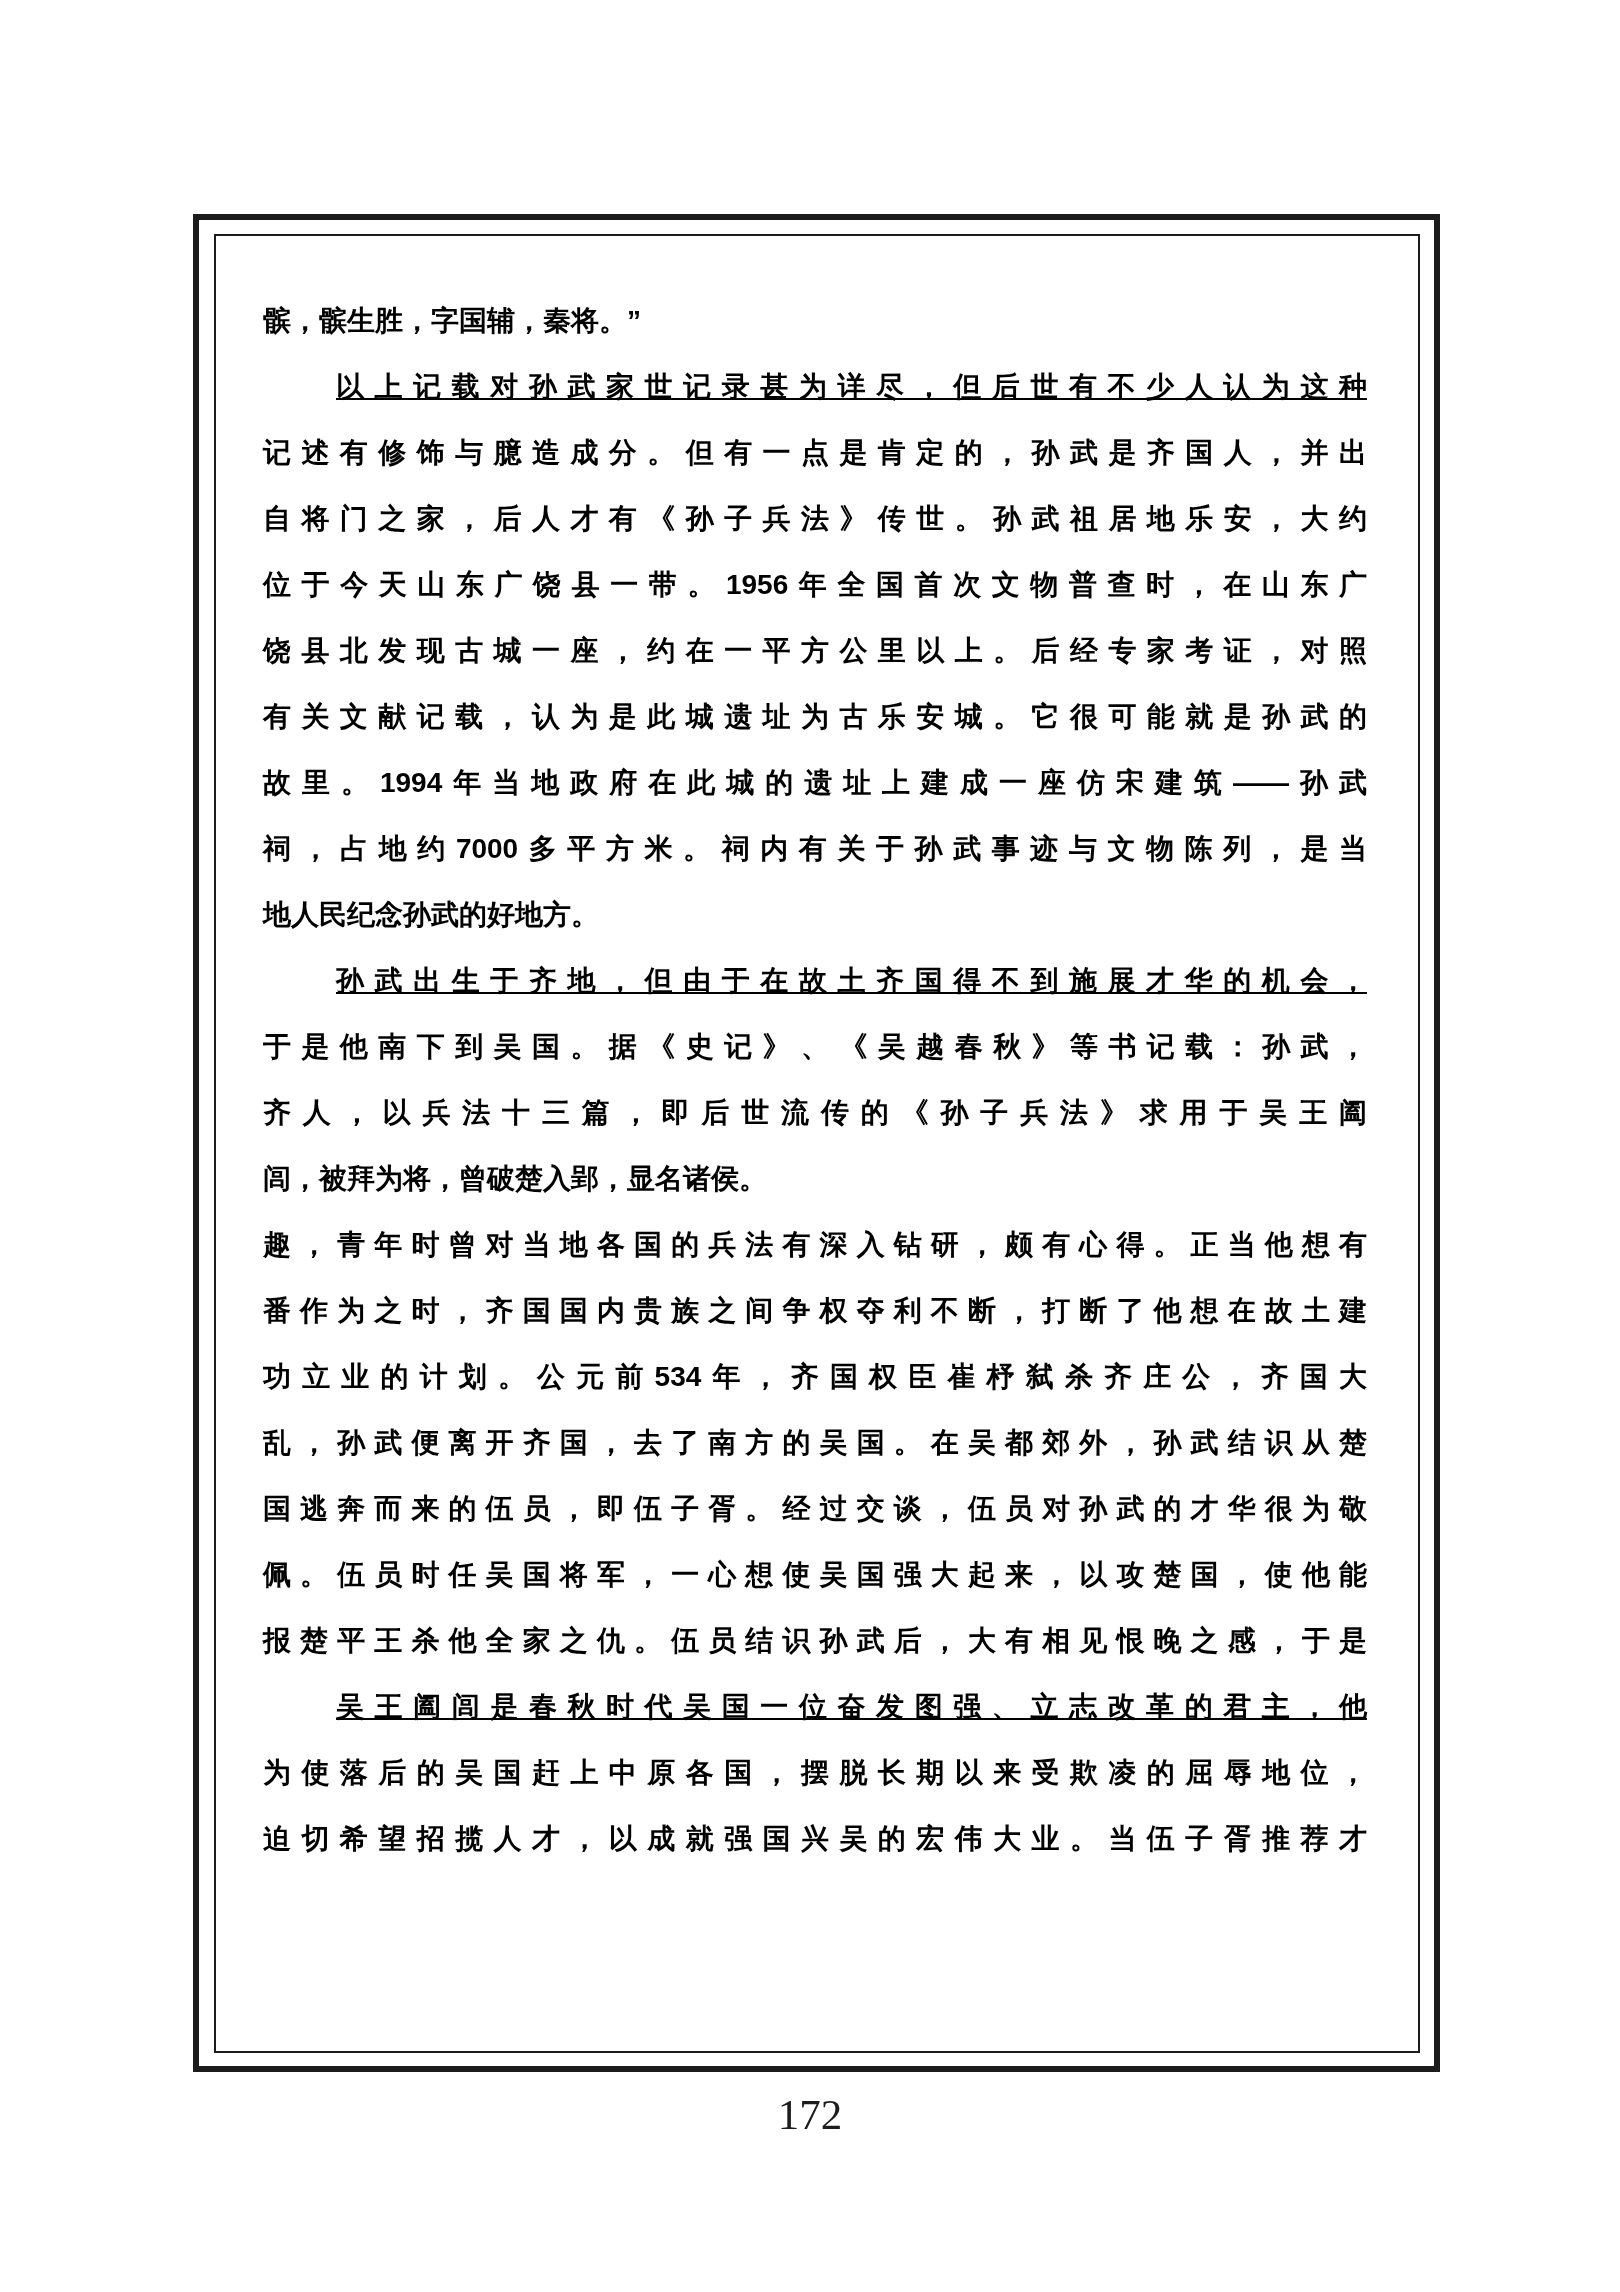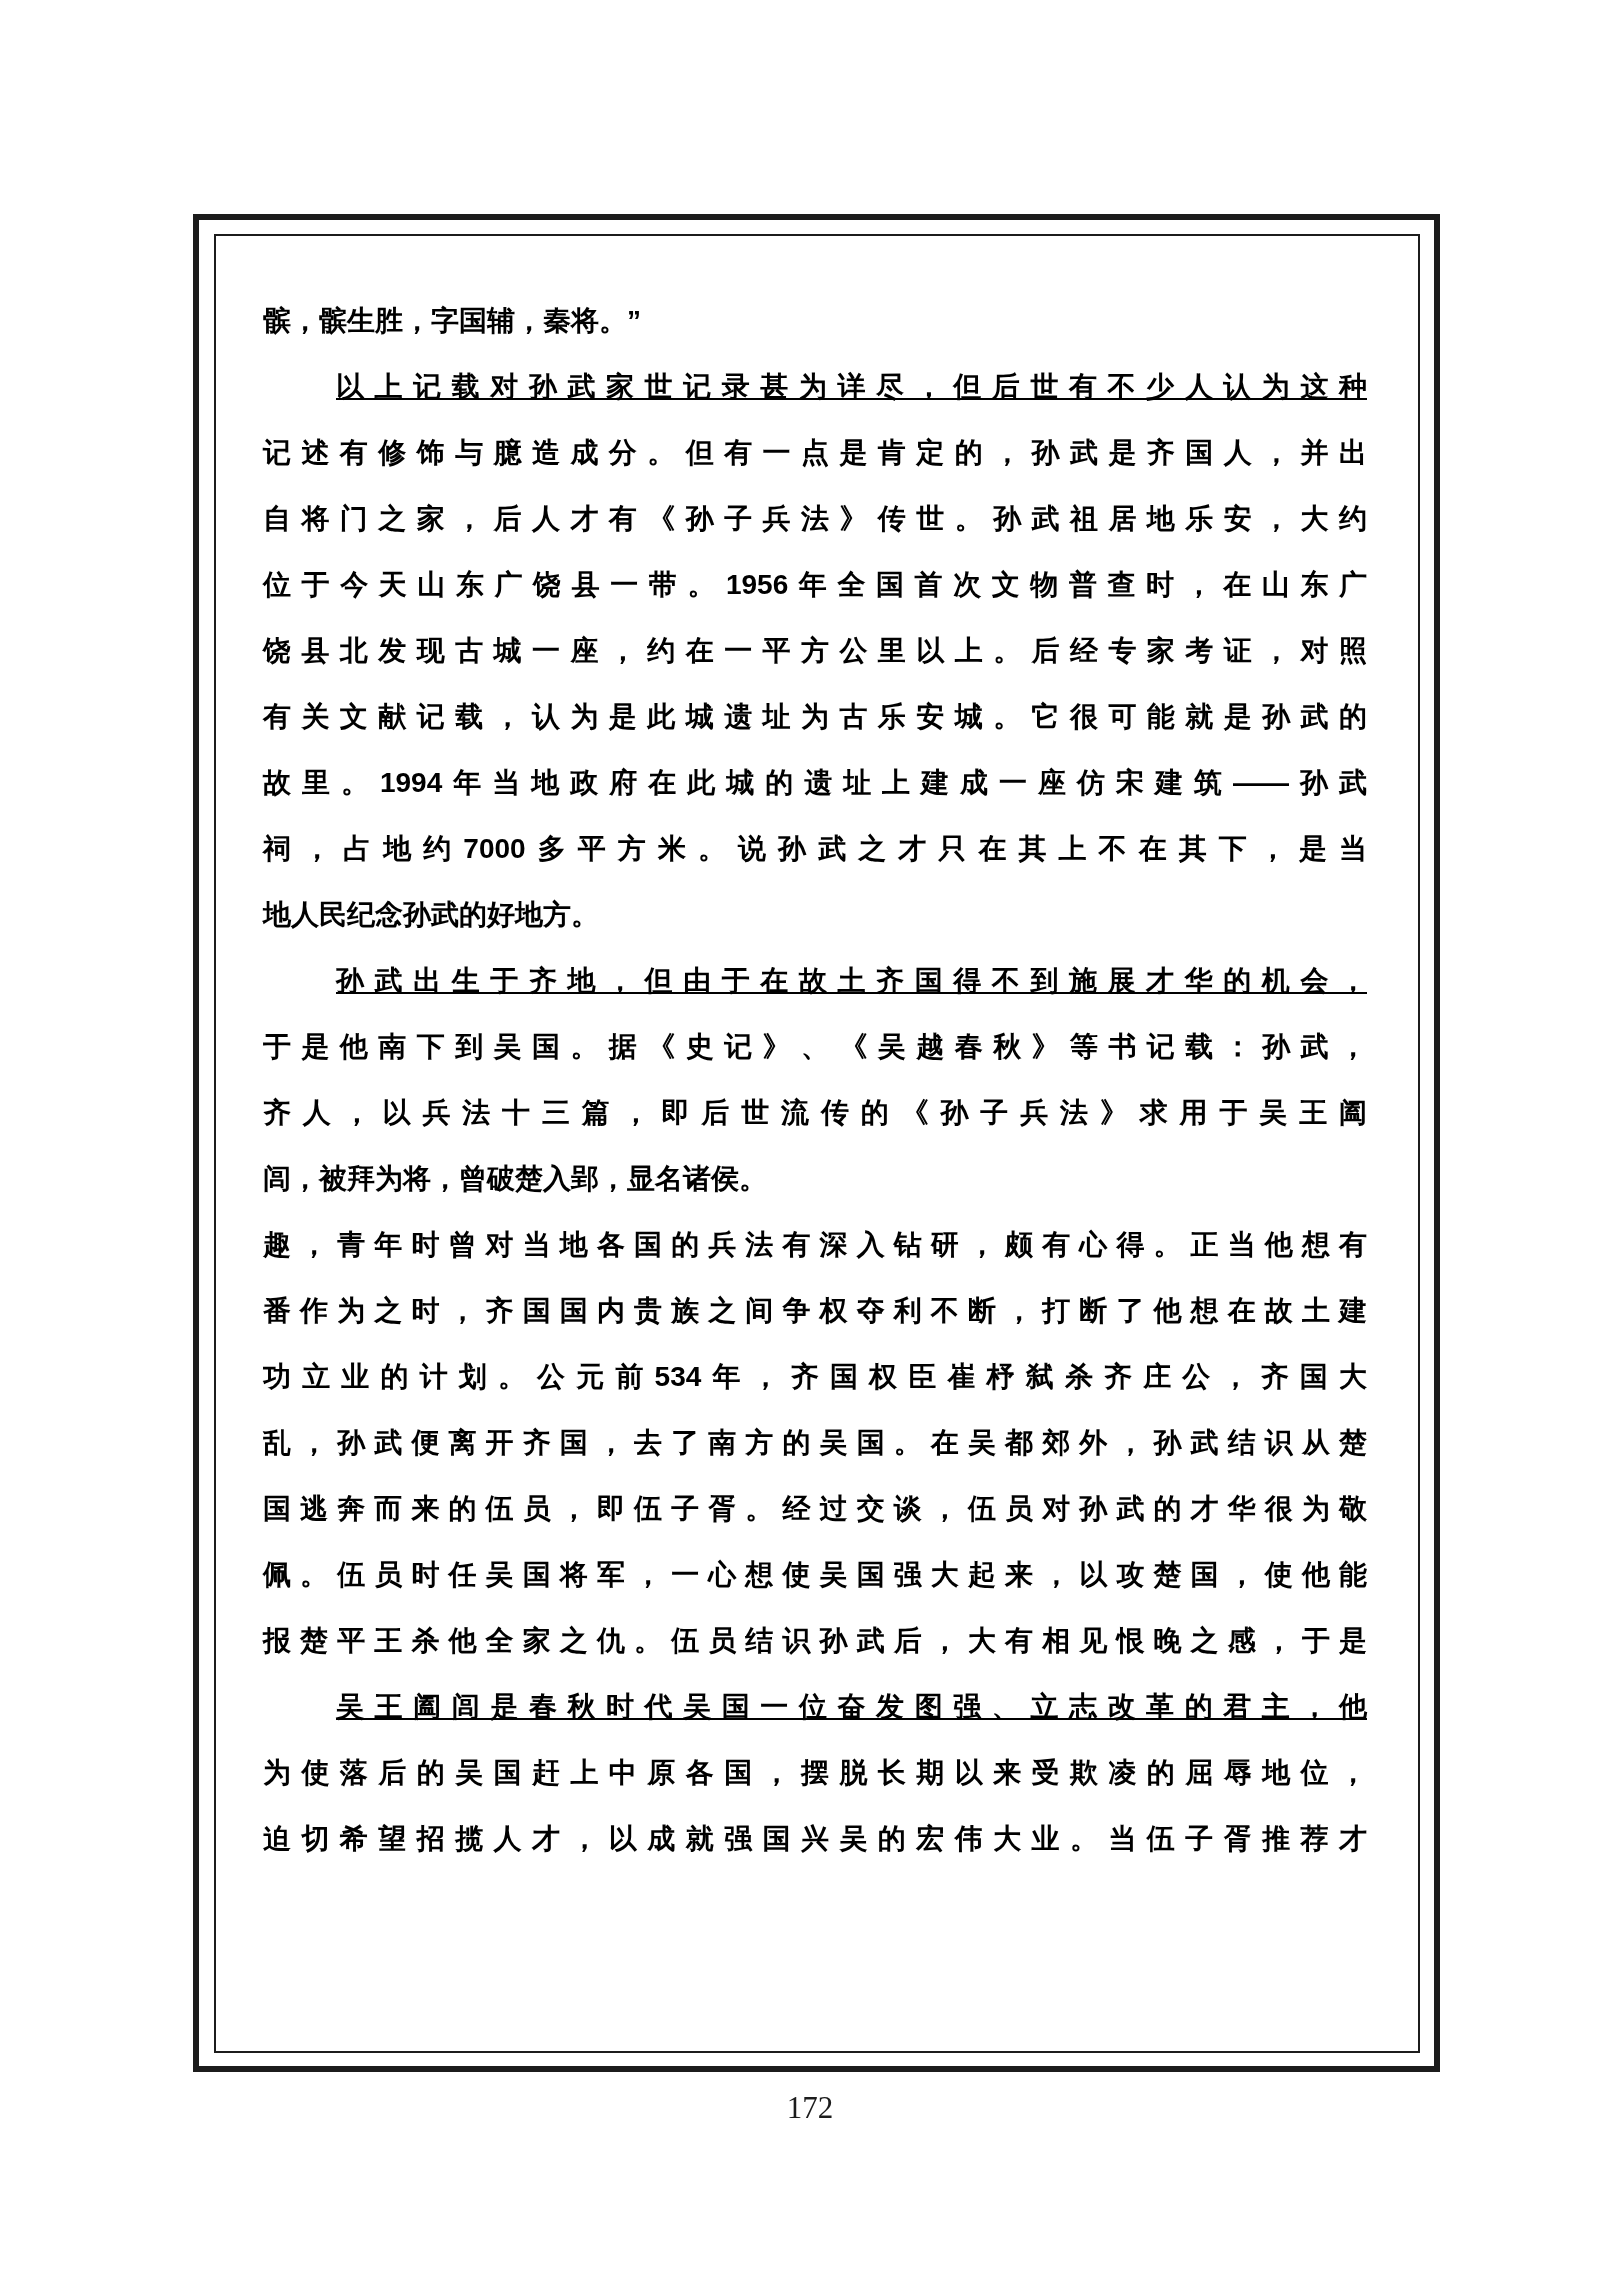--- a/index.html
+++ b/index.html
@@ -56,21 +56,21 @@
     text-indent: 73px;
     text-decoration: underline;
   }
   .page-number {
     position: absolute;
     top: 2090px;
     left: 0;
     width: 1620px;
     text-align: center;
     font-family: "Liberation Serif", serif;
-    font-size: 31px;
+    font-size: 43px;
     font-weight: 400;
     color: #1c1c1c;
   }
 </style>
 </head>
 <body>
 
 <div class="page-root">
 
   <div class="outer-frame">
@@ -79,21 +79,21 @@
 
   <div class="text-area">
       <div class="line">髌，髌生胜，字国辅，秦将。”</div>
       <div class="line indent justify">以上记载对孙武家世记录甚为详尽，但后世有不少人认为这种</div>
       <div class="line justify">记述有修饰与臆造成分。但有一点是肯定的，孙武是齐国人，并出</div>
       <div class="line justify">自将门之家，后人才有《孙子兵法》传世。孙武祖居地乐安，大约</div>
       <div class="line justify">位于今天山东广饶县一带。1956年全国首次文物普查时，在山东广</div>
       <div class="line justify">饶县北发现古城一座，约在一平方公里以上。后经专家考证，对照</div>
       <div class="line justify">有关文献记载，认为是此城遗址为古乐安城。它很可能就是孙武的</div>
       <div class="line justify">故里。1994年当地政府在此城的遗址上建成一座仿宋建筑——孙武</div>
-      <div class="line justify">祠，占地约7000多平方米。说孙武之才只在其上不在其下，是当</div>
+      <div class="line justify">祠，占地约7000多平方米。祠内有关于孙武事迹与文物陈列，是当</div>
       <div class="line">地人民纪念孙武的好地方。</div>
       <div class="line indent justify">孙武出生于齐地，但由于在故土齐国得不到施展才华的机会，</div>
       <div class="line justify">于是他南下到吴国。据《史记》、《吴越春秋》等书记载：孙武，</div>
       <div class="line justify">齐人，以兵法十三篇，即后世流传的《孙子兵法》求用于吴王阖</div>
       <div class="line">闾，被拜为将，曾破楚入郢，显名诸侯。</div>
       <div class="line justify">趣，青年时曾对当地各国的兵法有深入钻研，颇有心得。正当他想有</div>
       <div class="line justify">番作为之时，齐国国内贵族之间争权夺利不断，打断了他想在故土建</div>
       <div class="line justify">功立业的计划。公元前534年，齐国权臣崔杼弑杀齐庄公，齐国大</div>
       <div class="line justify">乱，孙武便离开齐国，去了南方的吴国。在吴都郊外，孙武结识从楚</div>
       <div class="line justify">国逃奔而来的伍员，即伍子胥。经过交谈，伍员对孙武的才华很为敬</div>

